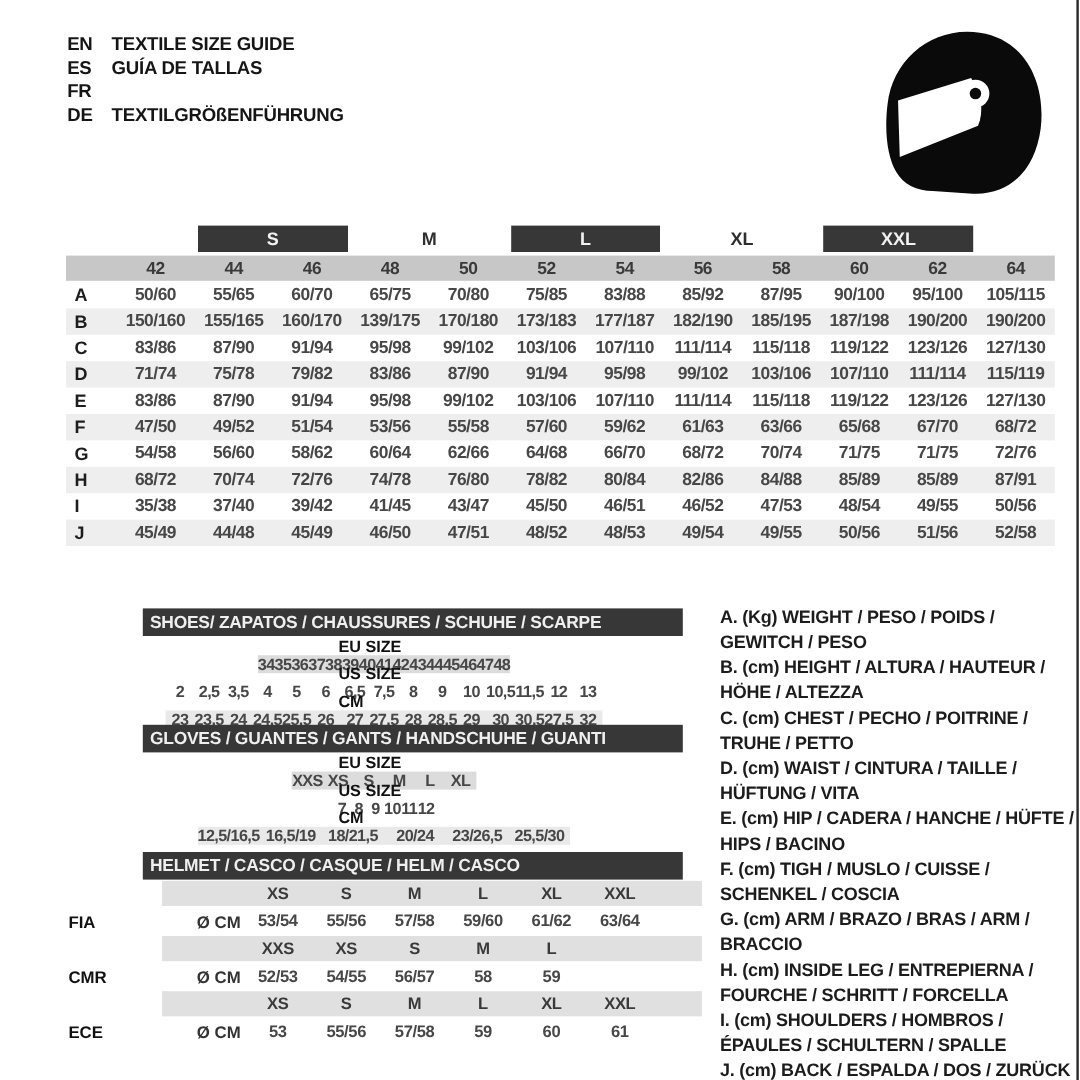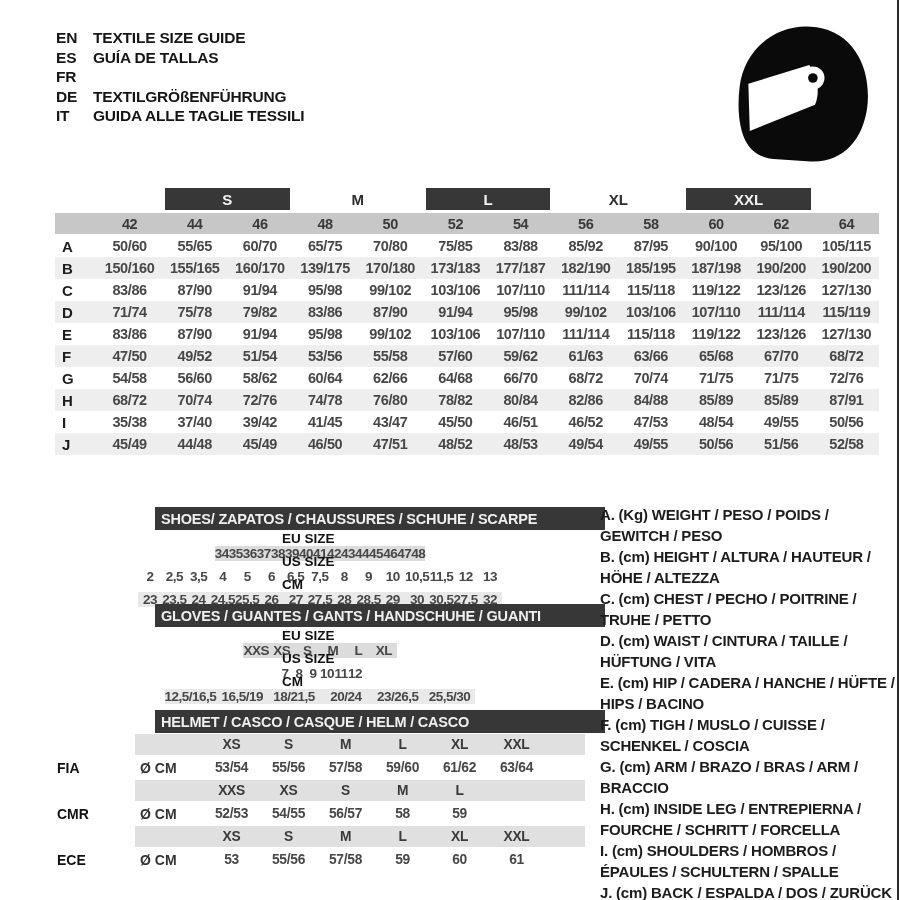--- a/index.html
+++ b/index.html
@@ -28,37 +28,37 @@
   .mlabel{padding-left:7px;font-weight:bold;font-size:15px;color:#1d1d1d;}
   .mcell{text-align:center;font-weight:bold;font-size:14.5px;color:#474747;letter-spacing:-0.4px;white-space:nowrap;}
   .mheadcell{color:#3a3a3a;}
   .mrows > .mrow:nth-child(even){background:#eeeeee;}
 
   
   .sub-table{position:absolute;left:55px;width:530px;}
   .shoes{top:507px;}
   .gloves{top:604px;}
   .helmet{top:710px;}
-  .sub-title{margin-left:100px;width:450px;box-sizing:border-box;height:23px;background:#373737;color:#efefef;
+  .sub-title{margin-left:64px;width:450px;box-sizing:border-box;height:23px;background:#373737;color:#efefef;
              font-weight:bold;font-size:14.5px;display:flex;align-items:center;padding-left:6px;letter-spacing:-0.2px;white-space:nowrap;}
   .srow{display:flex;height:22px;align-items:center;margin-top:1px;flex-direction:column;}
   .slabel{width:80px;font-weight:bold;font-size:13.5px;color:#111;box-sizing:border-box;padding-left:2px;}
   .scells{flex:1;display:grid;height:100%;align-items:center;}
   .shoes .scells{grid-template-columns:repeat(15,1fr);}
   .gloves .scells{grid-template-columns:repeat(6,1fr);}
   .scell{text-align:center;font-weight:bold;font-size:13.5px;color:#474747;letter-spacing:-0.5px;white-space:nowrap;}
   .srows > .srow:nth-child(1) .scells{background:#dcdcdc;}
   .srows > .srow:nth-child(3) .scells{background:#e9e9e9;}
 
   
   .hrow{display:flex;height:23px;align-items:center;}
   .hlabel{width:80px;font-weight:bold;font-size:14px;color:#111;box-sizing:border-box;padding-left:2px;}
   .hband{flex:1;display:grid;grid-template-columns:68px repeat(6,57px) 1fr;height:21px;align-items:center;}
   .hhead .hband{background:#e0e0e0;}
-  .hunit{padding-left:5px;font-weight:bold;font-size:14px;color:#333;white-space:nowrap;}
+  .hunit{padding-left:5px;font-weight:bold;font-size:14px;color:#333;white-space:nowrap;margin-left:24px;}
   .hcell{text-align:center;font-weight:bold;font-size:13.8px;color:#474747;letter-spacing:-0.3px;white-space:nowrap;}
   .hheadcell{color:#3a3a3a;}
 
   
   .legend{position:absolute;left:600px;top:504px;width:298px;}
   .legend-item{font-weight:bold;font-size:15px;line-height:21px;color:#1c1c1c;letter-spacing:-0.2px;}
 </style>
 </head>
 <body>
 
@@ -78,24 +78,20 @@
 
       <div class="lang-row">
         <span class="lang-code">FR</span>
       </div>
 
       <div class="lang-row">
         <span class="lang-code">DE</span>
         <span class="lang-text">TEXTILGRÖßENFÜHRUNG</span>
       </div>
 
-      <div class="lang-row">
-        <span class="lang-code">IT</span>
-        <span class="lang-text">GUIDA ALLE TAGLIE TESSILI</span>
-      </div>
 
   </div>
 
   <div class="helmet-icon">
     <svg viewBox="0 0 100 100" width="152" height="145" aria-hidden="true">
       <path d="M60 5 C 33 1 10 20 7 46 C 5 62 7 77 12 85 C 16 92 24 96 33 96 L 56 97.5 C 78 98.5 92 83 95 60 C 98 35 87 9 60 5 Z" fill="#0a0a0a"></path>
       <path d="M13 44 L 55 31 C 61 40 62.5 50 59 58.5 L 14 76.5 Z" fill="#ffffff"></path>
       <circle cx="57.5" cy="40" r="8" fill="#ffffff"></circle>
       <circle cx="57.5" cy="40" r="3.3" fill="#0a0a0a"></circle>
     </svg>

